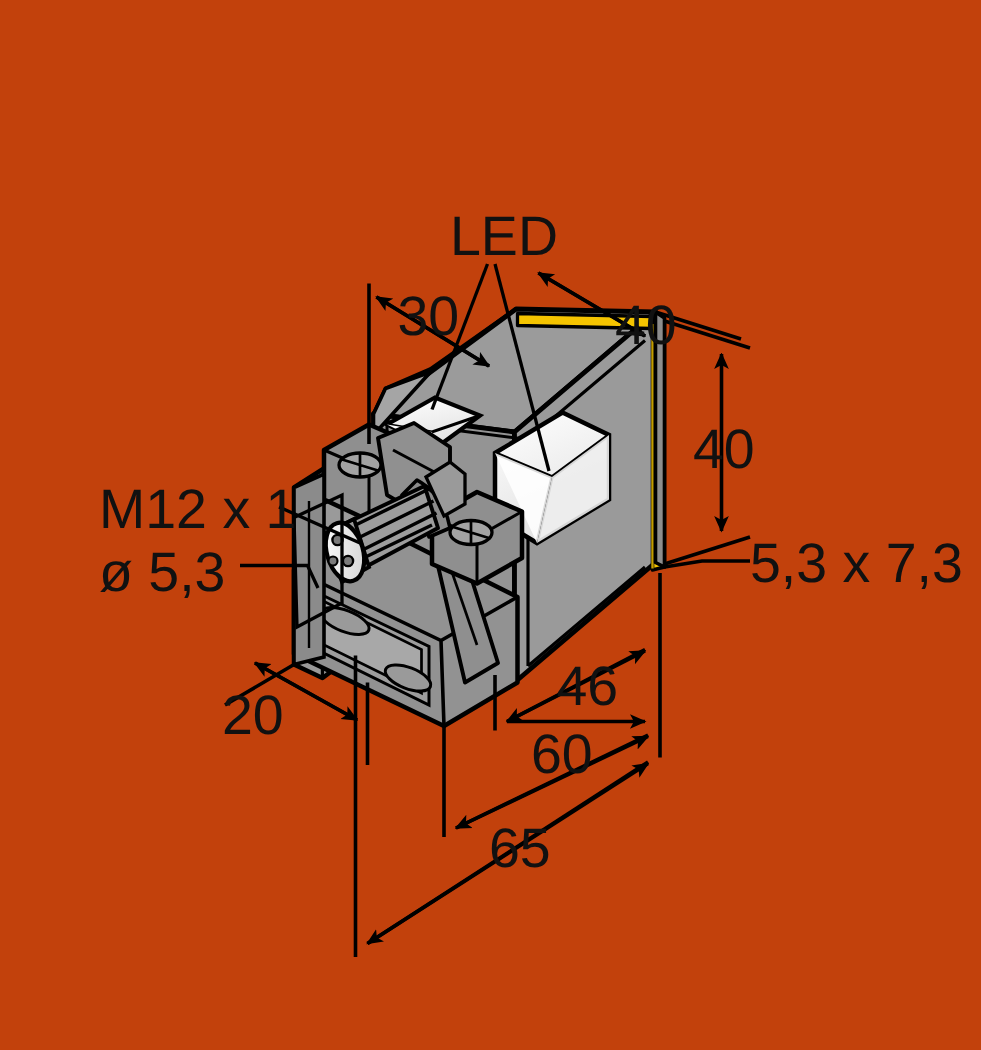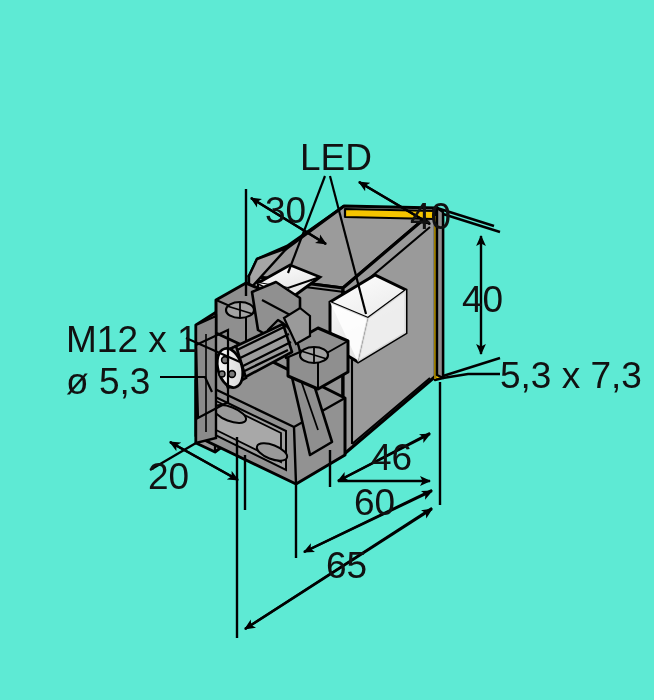--- a/index.html
+++ b/index.html
@@ -1,18 +1,18 @@
 <!DOCTYPE html>
 <html><head>
 <meta charset="utf-8">
 <style>
   html,body{margin:0;padding:0;background:#ffffff;}
   body{width:654px;height:700px;overflow:hidden;
        font-family:"Liberation Sans","DejaVu Sans",sans-serif;}
-  #stage{position:relative;width:654px;height:700px;background:#5eead4;}
+  #stage{position:relative;width:654px;height:700px;background:#c2410c;}
   #stage svg{position:absolute;left:0;top:0;}
   .dimtext{font-family:"Liberation Sans","DejaVu Sans",sans-serif;
            font-size:37px;fill:#111111;font-weight:400;}
 </style>
 </head>
 <body>
 
 <div id="stage">
 
 <svg width="654" height="700" viewBox="0 0 654 700">

